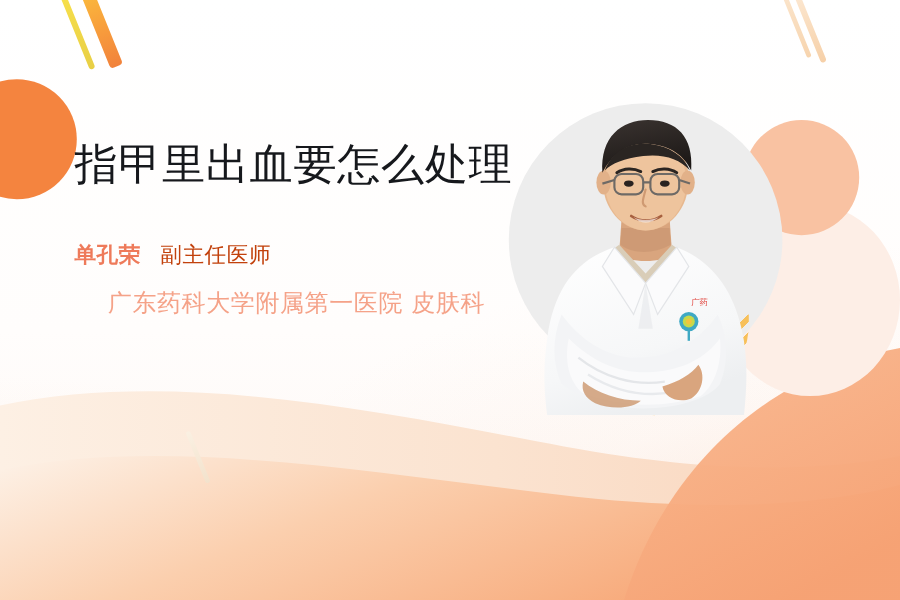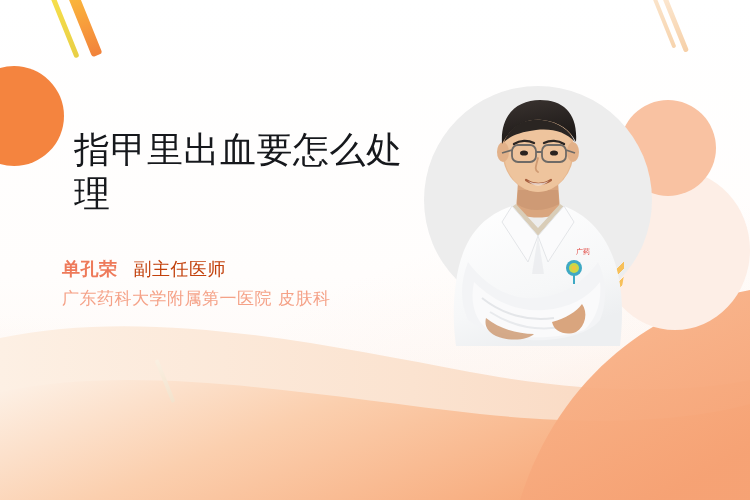--- a/index.html
+++ b/index.html
@@ -154,44 +154,46 @@
     left: 62px;
     top: 116px;
     width: 370px;
   }
   .title {
     font-size: 36px;
     line-height: 44px;
     color: #16181C;
     font-weight: 400;
     letter-spacing: 0.5px;
-    margin: 12px;
+    margin: 0;
     white-space: pre-line;
   }
   .byline {
     margin-top: 38px;
     font-size: 18px;
     line-height: 30px;
     color: #F08A6C;
     letter-spacing: 0.5px;
   }
   .doc-name {
     font-weight: 700;
     color: #EE7A5A;
     margin-right: 16px;
   }
   .doc-title {
     font-weight: 400;
     color: #c2410c;
   }
   .affiliation {
-    font-size: 17px;
+    margin-top: 10px;
+    font-size: 20px;
     line-height: 28px;
     color: #F5A288;
     letter-spacing: 0.5px;
+    text-align: center;
   }
 </style>
 </head>
 <body>
 
 <div id="card">
 
   <div class="bg-wash"></div>
 
   <svg class="wave" viewBox="0 0 750 220" preserveAspectRatio="none">

